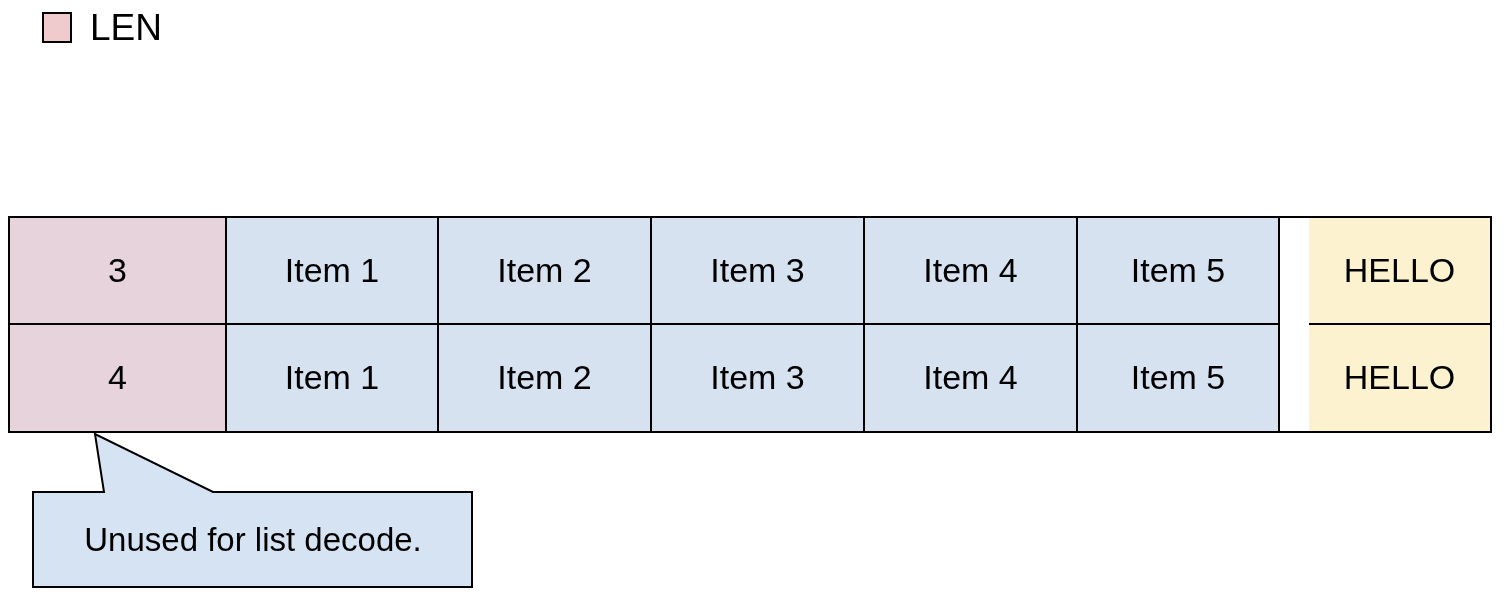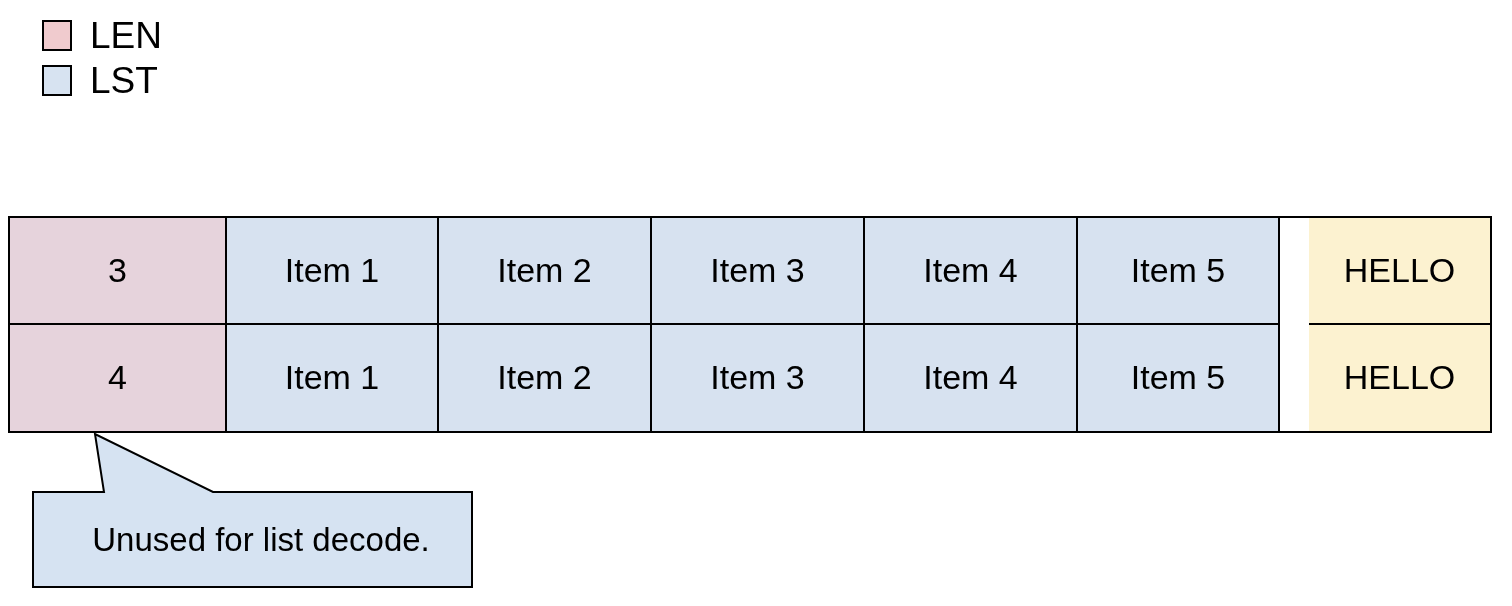--- a/index.html
+++ b/index.html
@@ -1,52 +1,48 @@
 <!DOCTYPE html>
 <html><head>
 <meta charset="utf-8">
 <style>
   * { margin: 0; padding: 0; box-sizing: border-box; }
   html, body { width: 1512px; height: 606px; background: #ffffff; overflow: hidden; }
   body { font-family: "Liberation Sans", "DejaVu Sans", sans-serif; color: #000; position: relative; }
 
   
-  .legend { position: absolute; left: 42px; top: 20px; display: flex; flex-direction: column; gap: 14px; }
+  .legend { position: absolute; left: 42px; top: 12px; display: flex; flex-direction: column; gap: 14px; }
   .legend-row { display: flex; align-items: center; gap: 18px; height: 31px; }
   .legend-swatch { width: 30px; height: 31px; border: 2px solid #000; flex: 0 0 auto; }
   .legend-label { font-size: 37px; line-height: 31px; }
 
   
   .struct { position: absolute; left: 8px; top: 216px; width: 1484px; height: 217px;
             display: grid; grid-template-columns: 217px 212px 213px 213px 213px 202px 1fr;
             grid-template-rows: 1fr 1fr; border: 2px solid #000; }
   .cell { border-right: 2px solid #000; border-bottom: 2px solid #000;
           display: flex; align-items: center; justify-content: center;
           font-size: 34px; }
   .cell.last-col { border-right: none; margin-left: 29px; }
   .cell.last-row { border-bottom: none; }
 
   
   .callout-svg { position: absolute; left: 0; top: 0; width: 1512px; height: 606px; }
   .callout-shape { stroke: #000; stroke-width: 2px; }
-  .callout-text { position: absolute; left: 41px; top: 492px; width: 440px; height: 96px;
+  .callout-text { position: absolute; left: 33px; top: 492px; width: 440px; height: 96px;
                   display: flex; flex-direction: column; align-items: center; justify-content: center;
                   font-size: 33px; line-height: 38px; text-align: center; }
 </style>
 </head>
 <body>
 
 <div class="legend">
   <div class="legend-row">
     <div class="legend-swatch" style="background-color: rgb(240, 203, 206);"></div>
     <div class="legend-label">LEN</div>
-  </div>
-  <div class="legend-row">
-    <div class="legend-swatch" style="background-color: rgb(215, 227, 241);"></div>
-    <div class="legend-label">LST</div>
   </div>
 </div>
 
 <div class="struct">
 
   <div class="cell" style="background-color: rgb(230, 211, 220);">3</div>
   <div class="cell" style="background-color: rgb(215, 226, 240);">Item 1</div>
   <div class="cell" style="background-color: rgb(215, 226, 240);">Item 2</div>
   <div class="cell" style="background-color: rgb(215, 226, 240);">Item 3</div>
   <div class="cell" style="background-color: rgb(215, 226, 240);">Item 4</div>

